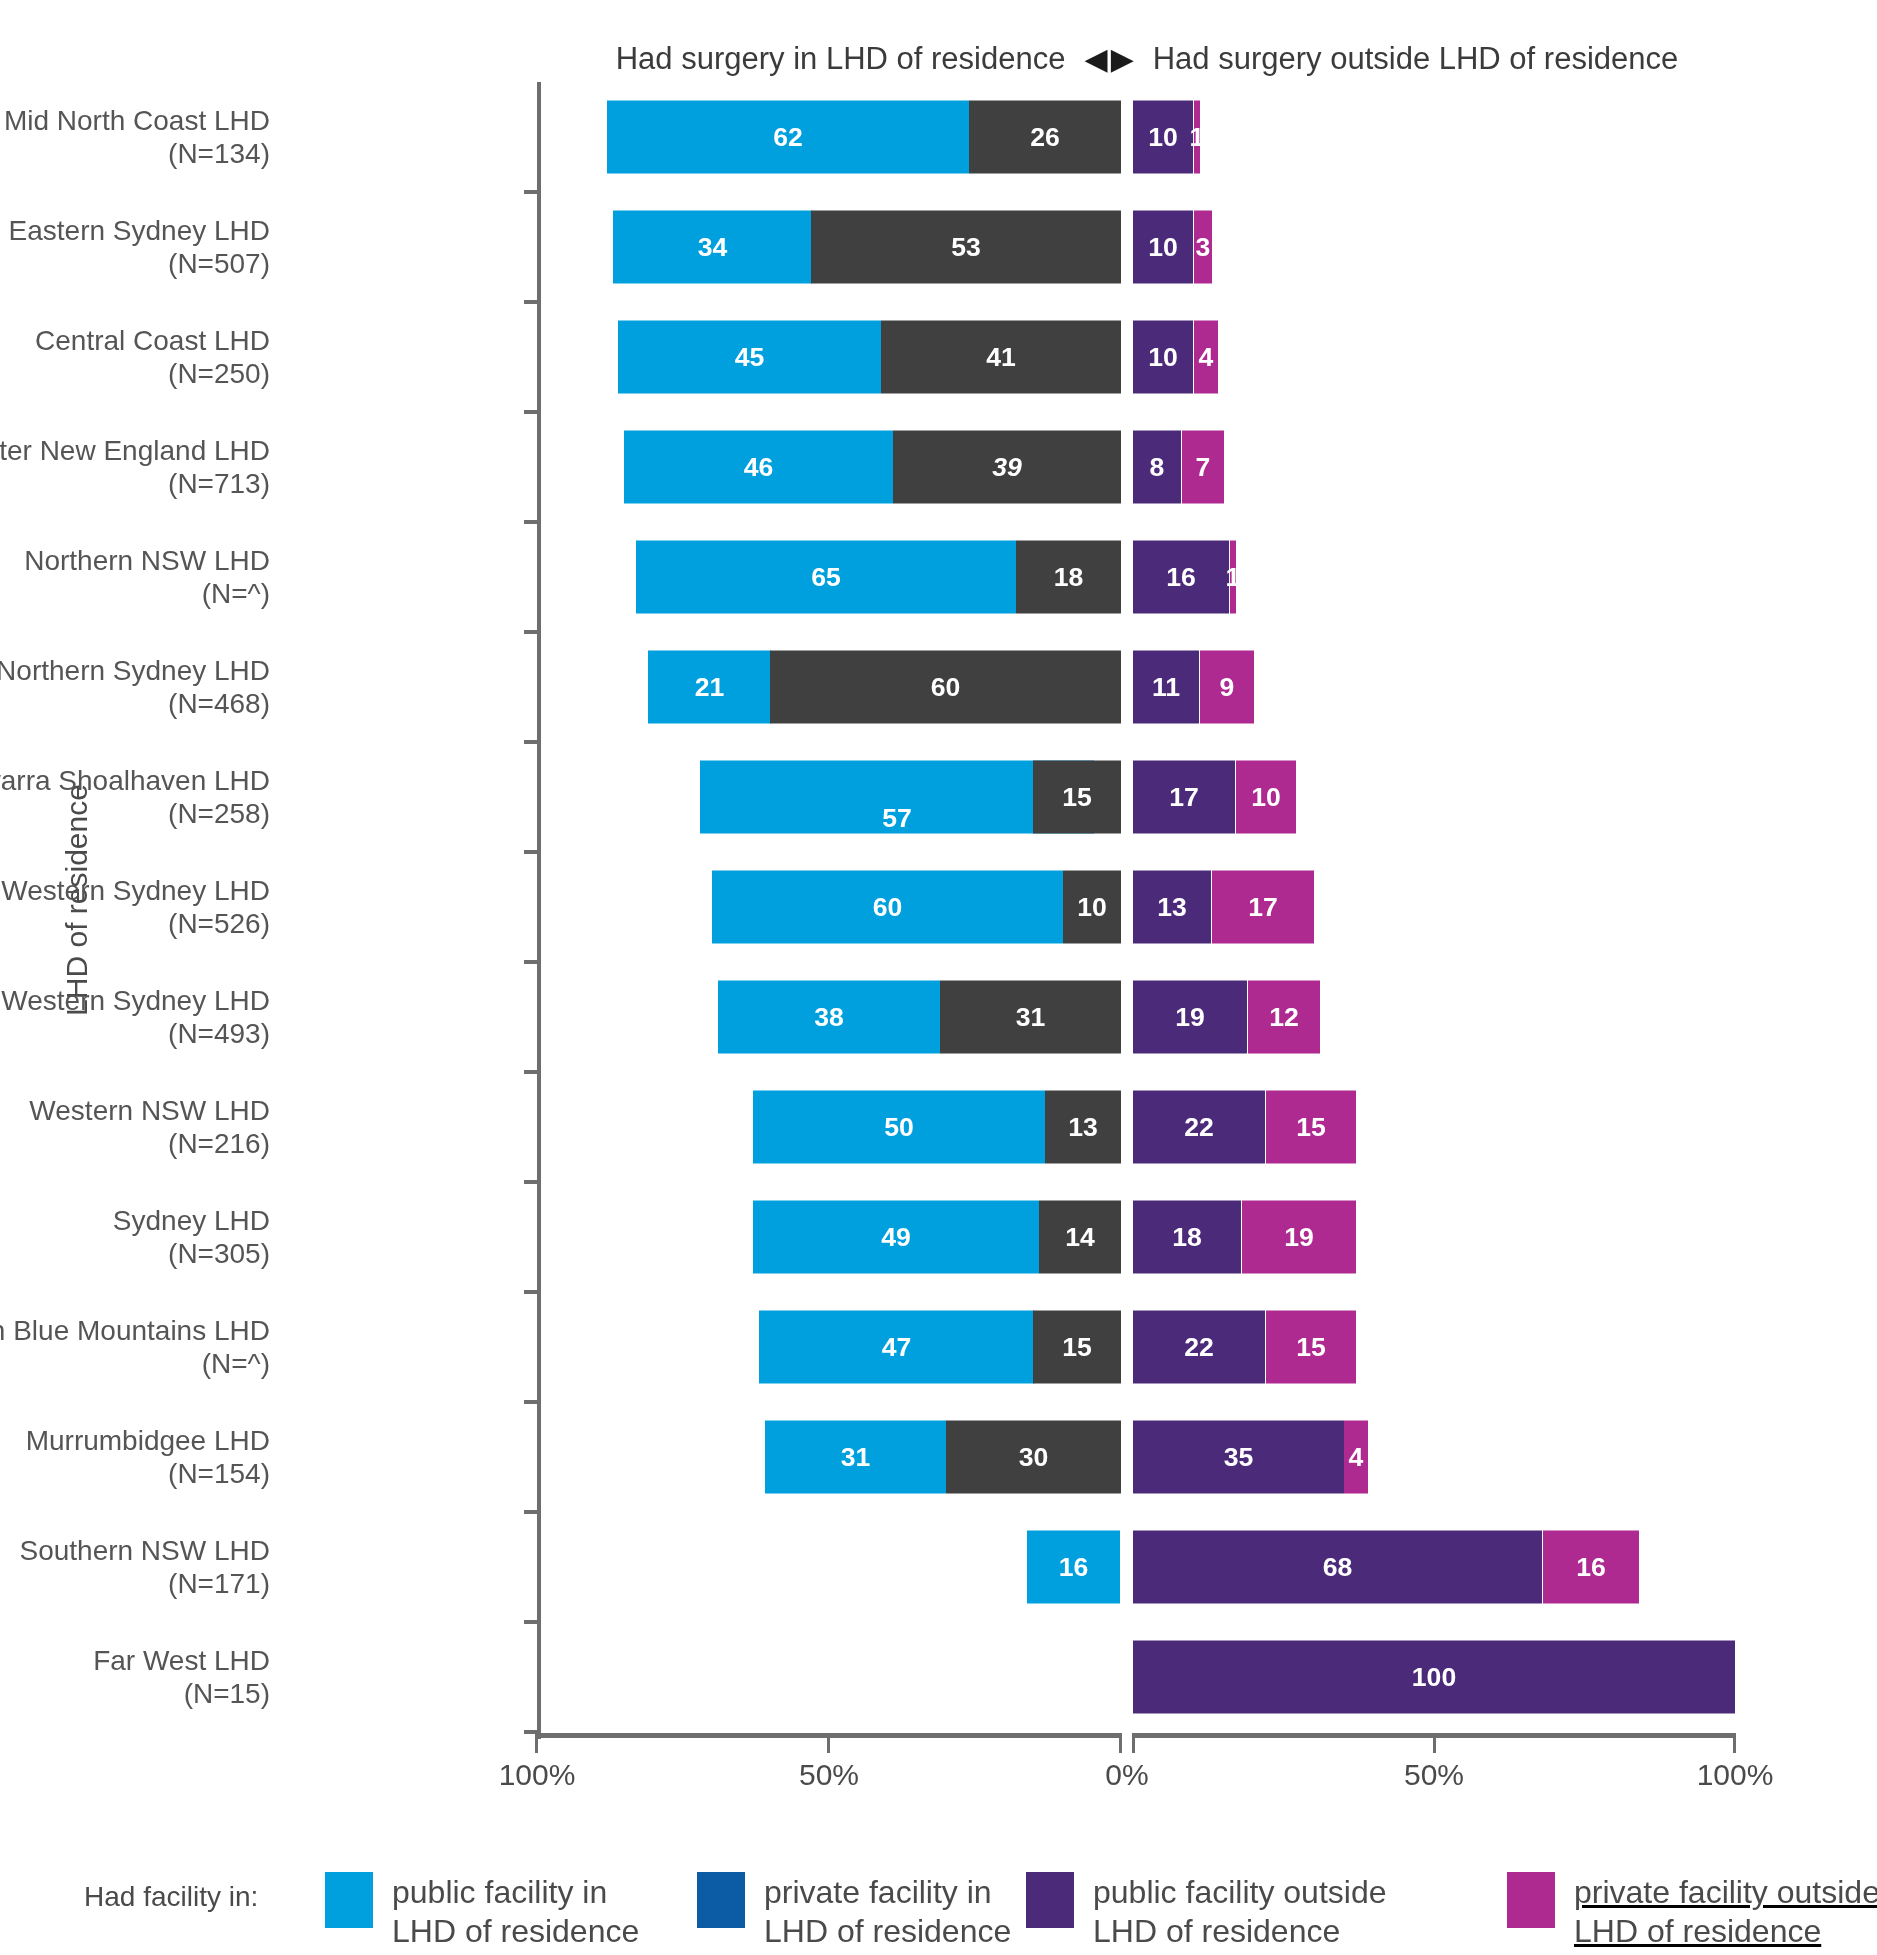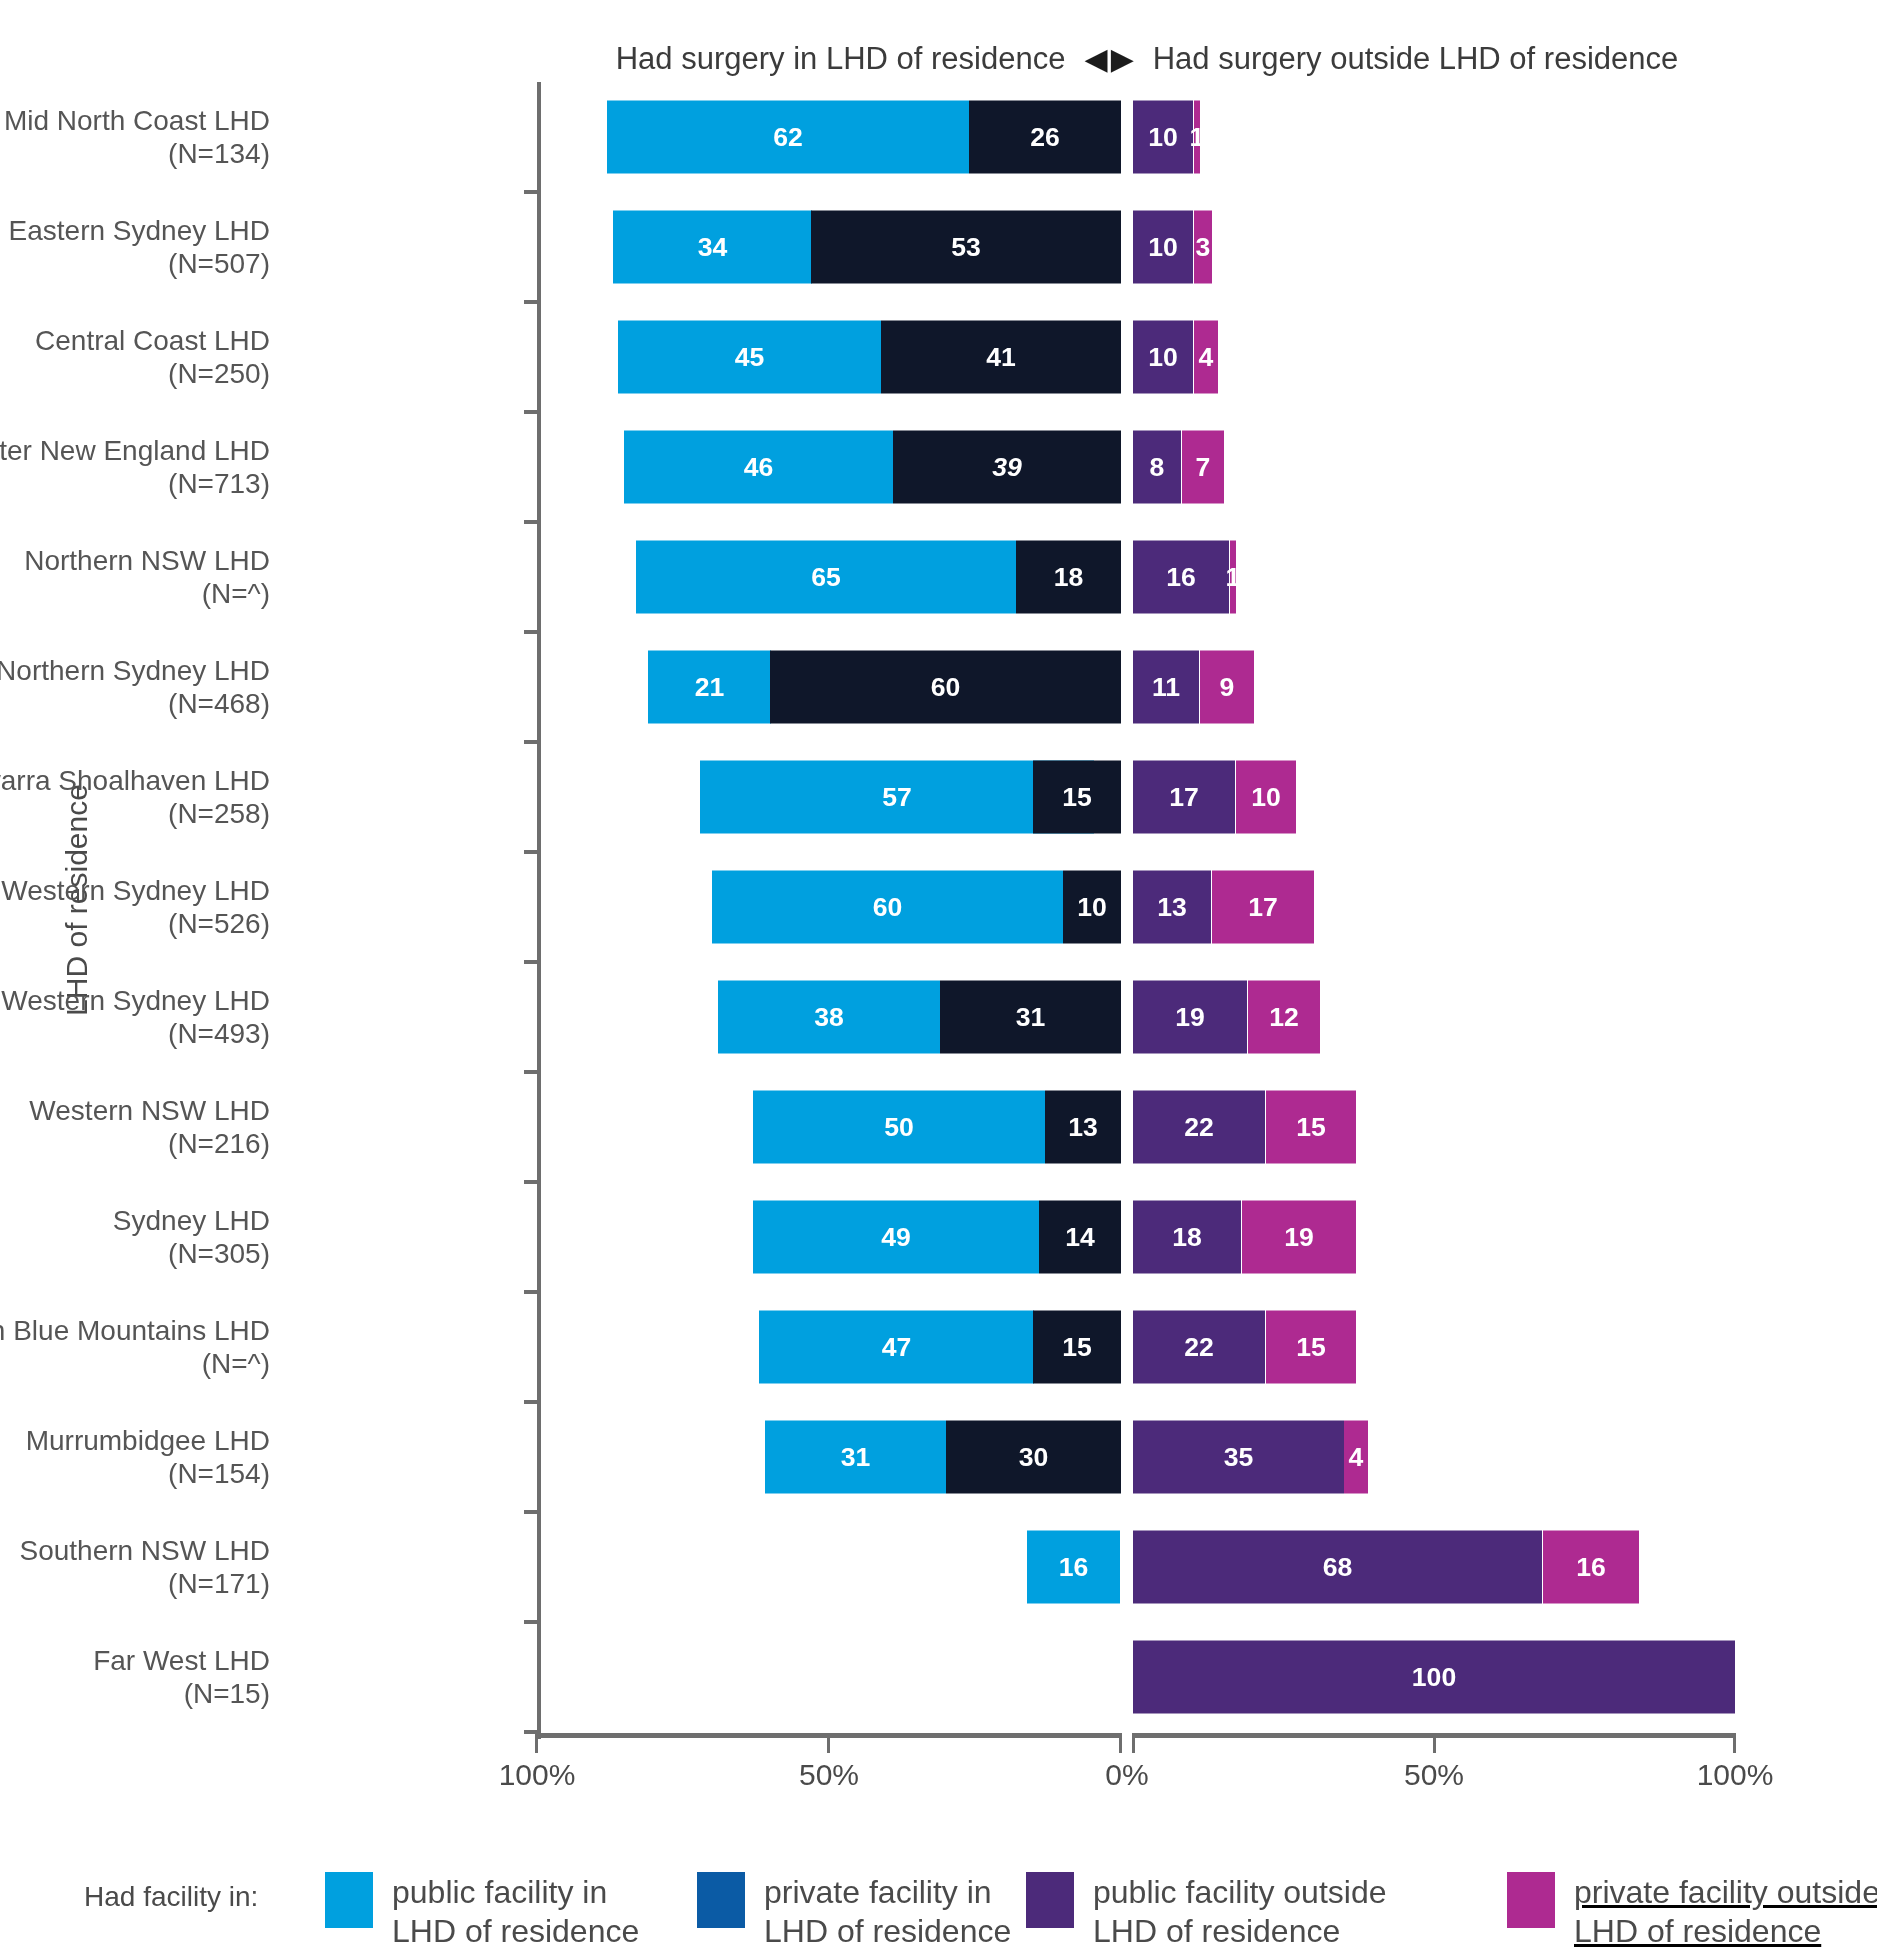--- a/index.html
+++ b/index.html
@@ -126,21 +126,21 @@
     justify-content: center;
     color: #ffffff;
     font-size: 26.6px;
     font-weight: bold;
     overflow: visible;
     white-space: nowrap;
   }
   .seg span { pointer-events: none; }
 
   .c-pub-in   { background: #00A0DF; }
-  .c-priv-in  { background: #0f172a; align-items: center; }
+  .c-priv-in  { background: #404040; align-items: center; }
   .c-pub-out  { background: #4C2A7A; }
   .c-priv-out { background: #AE2A91; }
 
   
   .xaxis {
     position: absolute;
     left: 0;
     top: 1733px;
     width: 1877px;
     height: 102px;
@@ -336,21 +336,21 @@
             <div class="seg c-priv-out" style="left: 1164px; width: 54px;">
               <span>9</span>
             </div>
           </div>
         </div>
         <div class="row">
           <div class="row-label">Illawarra Shoalhaven LHD
 (N=258)</div>
           <div class="tickmark"></div>
           <div class="bars">
-            <div class="seg c-pub-in" style="left: 664px; width: 394px;">
+            <div class="seg c-pub-in" style="left: 664px; width: 394px; align-items: flex-end;">
               <span>57</span>
             </div>
             <div class="seg c-priv-in" style="left: 997px; width: 88px;">
               <span>15</span>
             </div>
             <div class="seg c-pub-out" style="left: 1097px; width: 102px;">
               <span>17</span>
             </div>
             <div class="seg c-priv-out" style="left: 1200px; width: 60px;">
               <span>10</span>

